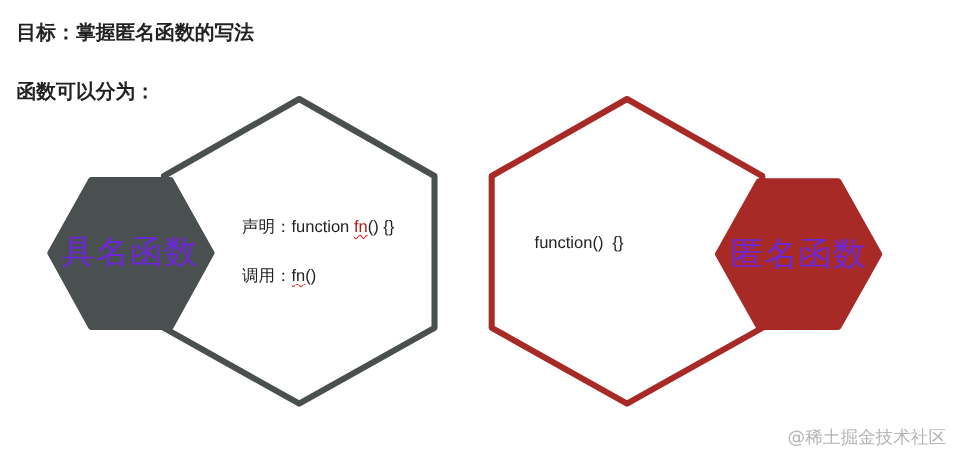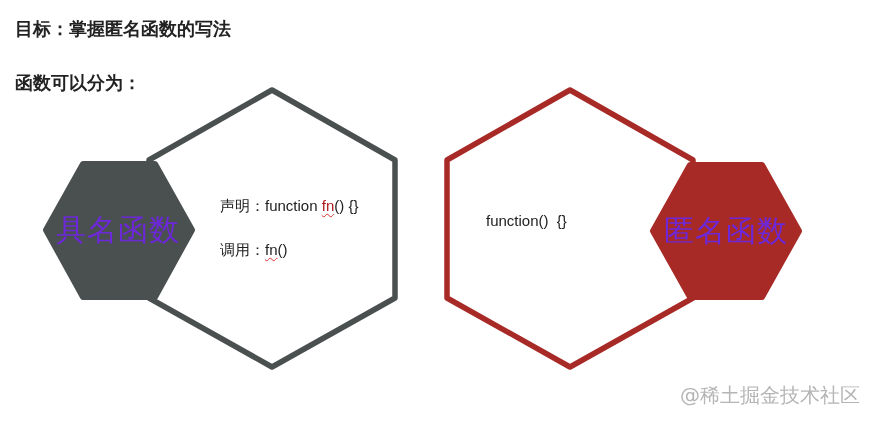--- a/index.html
+++ b/index.html
@@ -5,21 +5,21 @@
   html, body { margin: 0; padding: 0; background: #ffffff; }
   body { width: 874px; height: 423px; position: relative; overflow: hidden; font-family: "DejaVu Sans", "Liberation Sans", sans-serif; }
   .heading { position: absolute; left: 15px; font-weight: bold; font-size: 18px; color: #222; white-space: nowrap; }
   #title { top: 17px; }
   #subtitle { top: 71px; text-align: right; }
   svg.shapes { position: absolute; left: 0; top: 0; }
   .label-big { position: absolute; color: #6d28d9; font-size: 30px; white-space: nowrap; transform: translate(-50%, -50%); letter-spacing: 1px; }
   .code-line { position: absolute; font-family: "Liberation Sans", sans-serif; font-size: 15px; color: #222; white-space: nowrap; }
   .code-line .kw-red { color: #b11a1a; text-decoration: underline wavy #d33; text-underline-offset: 2px; text-decoration-thickness: 1px; }
   .code-line .uline { text-decoration: underline wavy #d33; text-underline-offset: 2px; text-decoration-thickness: 1px; }
-  .watermark { position: absolute; right: 14px; bottom: 14px; font-size: 20px; color: #b5b5b5; white-space: nowrap; margin-left: 46px; }
+  .watermark { position: absolute; right: 14px; bottom: 14px; font-size: 16px; color: #b5b5b5; white-space: nowrap; margin-left: 46px; }
 </style>
 </head>
 <body>
 
 <div id="title" class="heading">目标：掌握匿名函数的写法</div>
 <div id="subtitle" class="heading">函数可以分为：</div>
 
 <svg class="shapes" width="874" height="423" viewBox="0 0 874 423">
 
   <path d="M 272 90 L 395 160 L 395 298 L 272 367 L 149 298 L 149 160 Z" fill="#ffffff" stroke="#4a4f4f" stroke-width="5.5" stroke-linejoin="round"></path>

